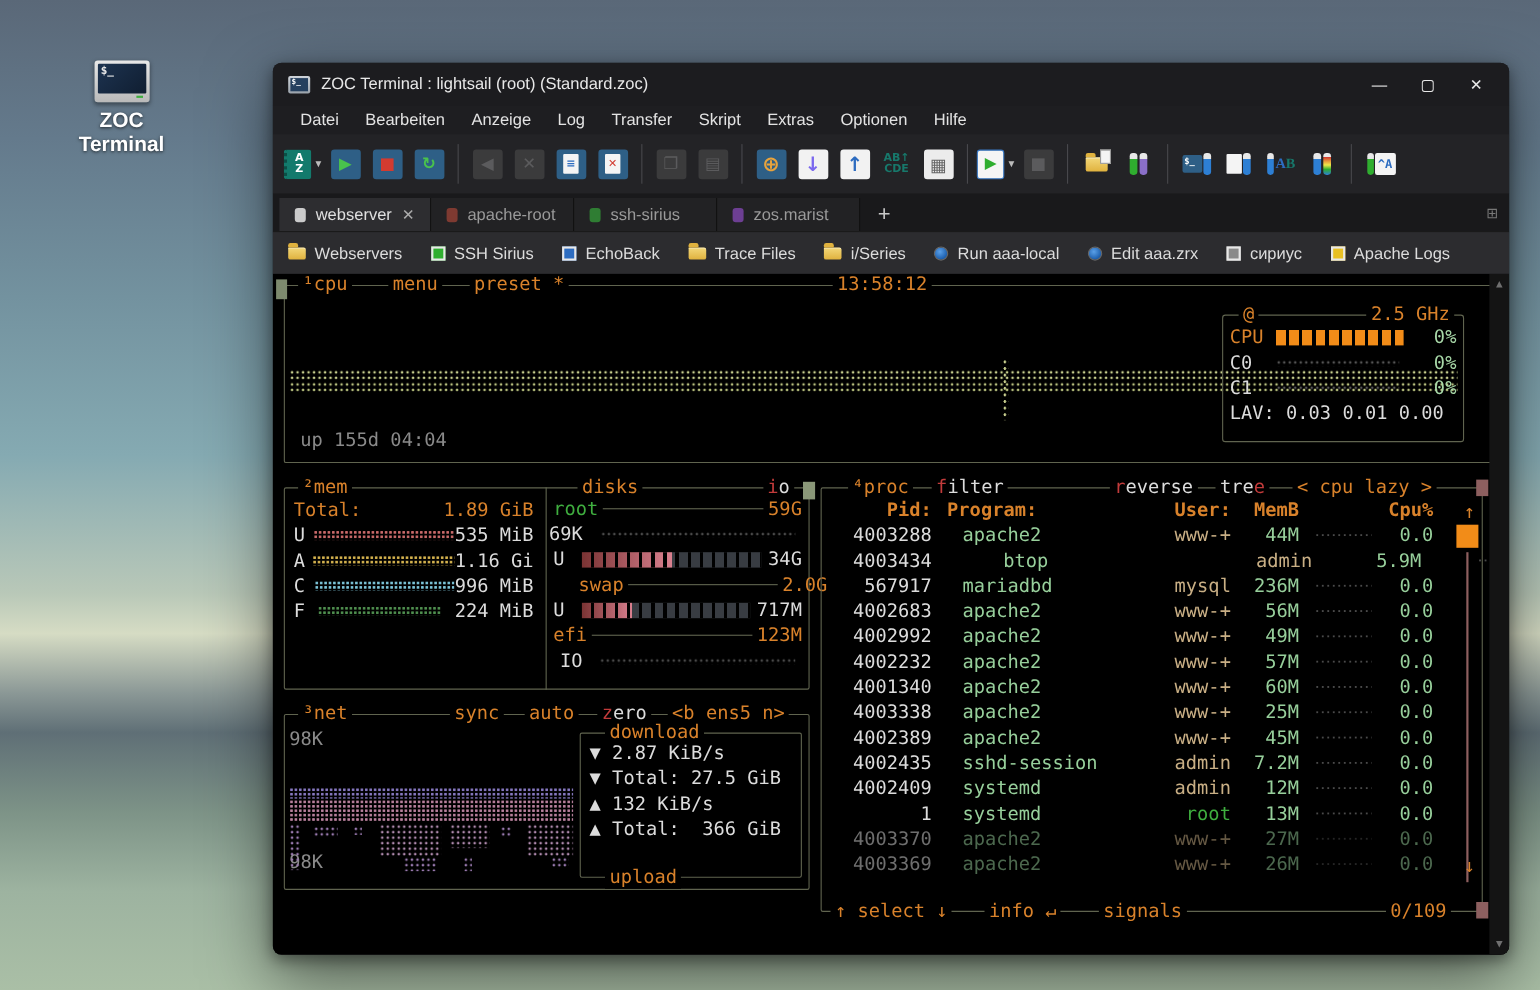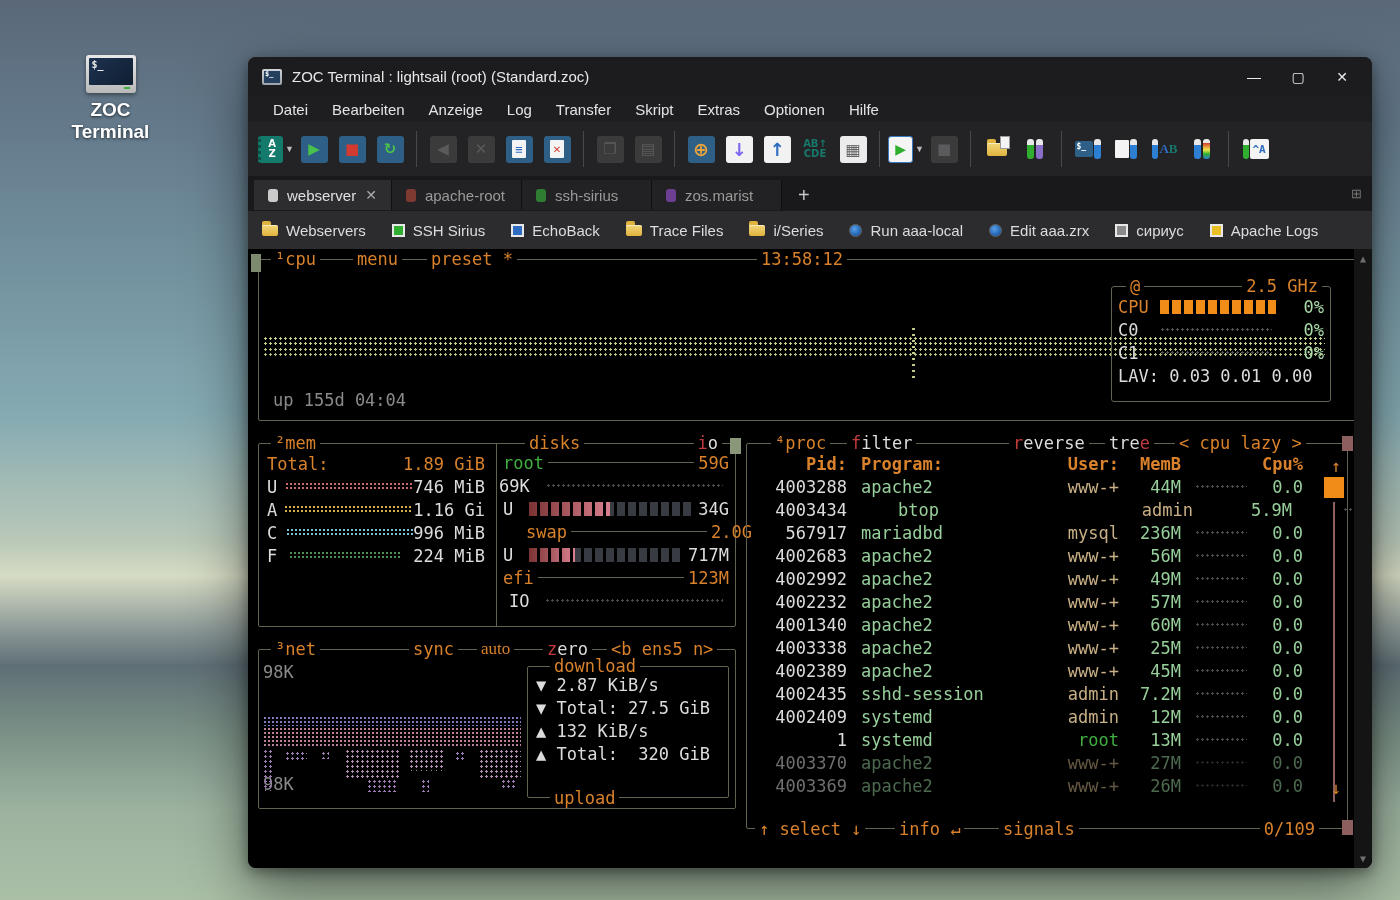--- a/index.html
+++ b/index.html
@@ -88,21 +88,21 @@
   .hot{ color:#c23b3b; }
   .ttl{ color:#d9822b; }
   .wht{ color:#dcdcdc; }
   .row{ position:absolute; height:23px; display:flex; align-items:center; white-space:pre;}
   .dots{ background-image:radial-gradient(circle, var(--c,#c8cf8e) 1.1px, transparent 1.4px); background-size:5px 5px;}
   .dots.dense{ background-size:4px 4px;} .grn{ color:#3fae3f; } .gray{ color:#8a8a8a; }
   .corner{ position:absolute; }
   
   .prow{ position:absolute; left:8px; right:28px; height:23px; display:grid; grid-template-columns:92px 208px 64px 62px 70px 52px; align-items:center; white-space:pre;}
   .prow .pid{ text-align:right; color:#dcdcdc;}
-  .prow .prog{ padding-left:14px; color:#97cf9b;}
+  .prow .prog{ padding-left:28px; color:#97cf9b;}
   .prow .usr{ text-align:right; color:#c9af85;}
   .prow .usr.root{ color:#3fae3f;}
   .prow .mem{ text-align:right; color:#97cf9b;}
   .prow .ddots{ height:6px; margin:0 4px 0 14px; background-image:radial-gradient(circle,#4a4a4a 1px,transparent 1.3px); background-size:5px 5px; align-self:center;}
   .prow .cpu{ text-align:right; color:#97cf9b;}
   .prow.dim{ opacity:.5; }
   .phead{ color:#d9822b; font-weight:bold;}
   
   .statusbar{ height:33px; background:#28282b; display:flex; align-items:center; padding:0 14px; gap:38px; color:#d2d2d2; font-size:14px; flex:0 0 auto; position:relative;}
   .ssh-ico{ width:12px; height:12px; background:linear-gradient(180deg,#3a7bd5 35%,#2fae2f 35%); border-radius:2px;}
@@ -379,21 +379,21 @@
       <div class="corner" style="left:-8px;top:-6px;width:10px;height:18px;background:#7d8a6e;"></div>
     </div>
 
     <div class="panel" style="left:10px;top:194px;width:478px;height:184px;">
       <span class="blabel" style="left:12px;"><span class="ttl"><span>²</span><span>mem</span></span></span>
       <div class="row" style="left:8px;top:8px;width:218px;">
         <span class="ttl">Total:</span>
         <span class="ttl" style="margin-left:auto;">1.89 GiB</span>
       </div>
       <div id="memrows">
-          <div class="row" style="left: 8px; top: 31px; width: 218px;"><span class="wht" style="width:22px;">U</span><div class="dots dense" style="width:158px;height:9px;--c:#c96a6a;"></div><span class="wht" style="margin-left:auto;">746 MiB</span></div>
+          <div class="row" style="left: 8px; top: 31px; width: 218px;"><span class="wht" style="width:22px;">U</span><div class="dots dense" style="width:158px;height:9px;--c:#c96a6a;"></div><span class="wht" style="margin-left:auto;">535 MiB</span></div>
           <div class="row" style="left: 8px; top: 54px; width: 218px;"><span class="wht" style="width:22px;">A</span><div class="dots dense" style="width:170px;height:9px;--c:#d4b24e;"></div><span class="wht" style="margin-left:auto;">1.16 Gi</span></div>
           <div class="row" style="left: 8px; top: 77px; width: 218px;"><span class="wht" style="width:22px;">C</span><div class="dots dense" style="width:152px;height:9px;--c:#7cc4d8;"></div><span class="wht" style="margin-left:auto;">996 MiB</span></div>
           <div class="row" style="left: 8px; top: 100px; width: 218px;"><span class="wht" style="width:22px;">F</span><div class="dots dense" style="width:112px;height:9px;--c:#4f8f4f;"></div><span class="wht" style="margin-left:auto;">224 MiB</span></div>
         </div>
 
       <div style="position:absolute;left:237px;top:-1px;width:240px;height:184px;border-left:1px solid #60644f;">
         <span class="blabel" style="left:28px;top:-10px;"><span class="ttl">disks</span></span>
         <span class="blabel" style="right:14px;top:-10px;"><span class="hot">i</span><span class="wht">o</span></span>
 
         <div class="row" style="left:6px;top:8px;width:226px;">
@@ -429,21 +429,21 @@
           <span class="wht">IO</span>
           <div class="dots" style="flex:1;height:6px;--c:#4a4a4a;margin-left:16px;margin-right:6px;"></div>
         </div>
       </div>
       <div class="corner" style="right:-6px;top:-6px;width:11px;height:16px;background:#8a9778;"></div>
     </div>
 
     <div class="panel" style="left:10px;top:400px;width:478px;height:160px;">
       <span class="blabel" style="left:12px;"><span class="ttl"><span>³</span><span>net</span></span></span>
       <span class="blabel ttl" style="left:150px;">sync</span>
-      <span class="blabel ttl" style="left:218px;font-family:Liberation Serif, serif;">auto</span>
+      <span class="blabel ttl" style="left:218px;">auto</span>
       <span class="blabel" style="left:284px;"><span class="hot">z</span><span class="wht">ero</span></span>
       <span class="blabel ttl" style="left:348px;">&lt;b ens5 n&gt;</span>
 
       <div class="row gray" style="left:4px;top:10px;">98K</div>
       <div class="row gray" style="left:4px;top:122px;">98K</div>
 
       <div class="dots dense" style="position:absolute;left:4px;top:66px;width:258px;height:10px;--c:#8678c0;"></div>
       <div class="dots dense" style="position:absolute;left:4px;top:77px;width:258px;height:20px;--c:#b8809c;"></div>
       <div class="dots" style="position:absolute;left:4px;top:99px;width:10px;height:42px;--c:#9a7ab0;"></div>
       <div class="dots" style="position:absolute;left:26px;top:101px;width:22px;height:10px;--c:#9a7ab0;"></div>
@@ -454,21 +454,21 @@
       <div class="dots" style="position:absolute;left:162px;top:129px;width:8px;height:13px;--c:#9a7ab0;"></div>
       <div class="dots" style="position:absolute;left:196px;top:101px;width:10px;height:10px;--c:#9a7ab0;"></div>
       <div class="dots" style="position:absolute;left:220px;top:99px;width:42px;height:30px;--c:#b08aae;"></div>
       <div class="dots" style="position:absolute;left:242px;top:129px;width:16px;height:10px;--c:#9a7ab0;"></div>
 
       <div class="panel" style="left:268px;top:16px;width:202px;height:132px;">
         <span class="blabel ttl" style="left:22px;">download</span>
         <div class="row wht" style="left:8px;top:6px;">▼ 2.87 KiB/s</div>
         <div class="row wht" style="left:8px;top:29px;">▼ Total: 27.5 GiB</div>
         <div class="row wht" style="left:8px;top:52px;">▲ 132 KiB/s</div>
-        <div class="row wht" style="left:8px;top:75px;">▲ Total:  320 GiB</div>
+        <div class="row wht" style="left:8px;top:75px;">▲ Total:  366 GiB</div>
         <span class="blabel-b ttl" style="left:22px;">upload</span>
       </div>
     </div>
 
     <div class="panel" style="left:498px;top:194px;width:602px;height:386px;">
       <span class="blabel" style="left:24px;"><span class="ttl"><span>⁴</span><span>proc</span></span></span>
       <span class="blabel" style="left:100px;"><span class="hot">f</span><span class="wht">ilter</span></span>
       <span class="blabel" style="left:262px;"><span class="hot">r</span><span class="wht">everse</span></span>
       <span class="blabel" style="left:358px;"><span class="wht">tre</span><span class="hot">e</span></span>
       <span class="blabel ttl" style="left:428px;">&lt; cpu lazy &gt;</span>

